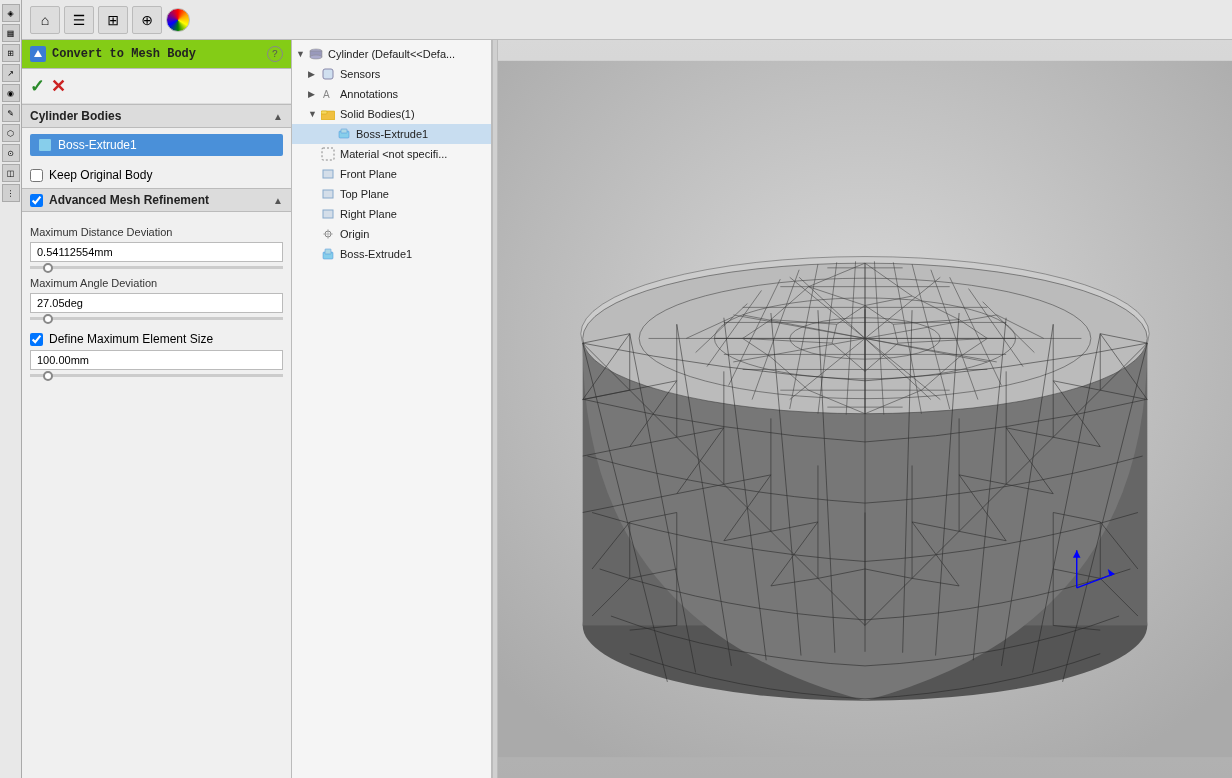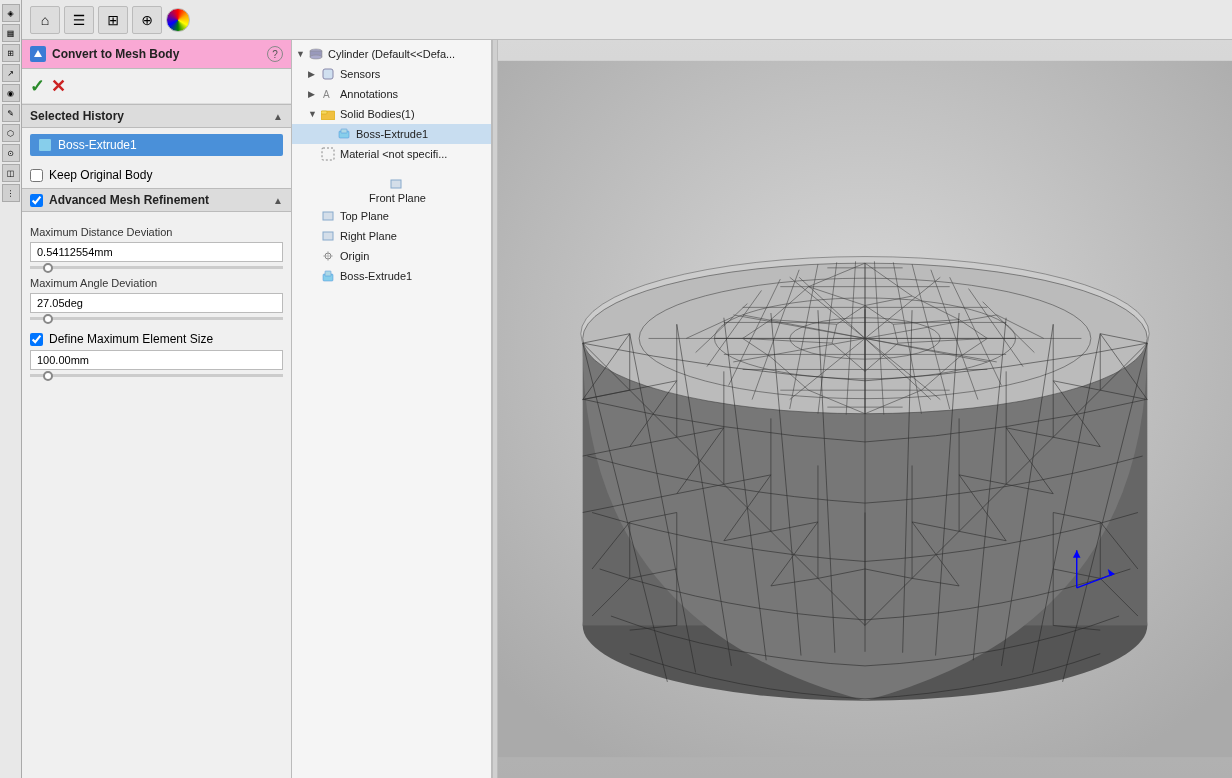--- a/index.html
+++ b/index.html
@@ -32,26 +32,27 @@
     .panel {
       width: 270px;
       background: #f0f0f0;
       border-right: 1px solid #bbb;
       display: flex;
       flex-direction: column;
       overflow: hidden;
     }
 
     .panel-header {
-      background: #f9a8d4;
+      background: #84cc16;
       border-bottom: 1px solid #bbb;
       padding: 6px 8px;
       display: flex;
       align-items: center;
       justify-content: space-between;
+      font-family: Liberation Mono, monospace;
     }
 
     .panel-header-title {
       font-size: 12px;
       font-weight: bold;
       color: #222;
       display: flex;
       align-items: center;
       gap: 6px;
     }
@@ -408,21 +409,21 @@
         </div>
         <div class="help-icon">?</div>
       </div>
 
       <div class="action-buttons">
         <span class="btn-check">✓</span>
         <span class="btn-x">✕</span>
       </div>
 
       <div class="section-header">
-        <span class="section-header-label">Selected History</span>
+        <span class="section-header-label">Cylinder Bodies</span>
         <span class="collapse-icon">▲</span>
       </div>
 
       <div class="section-content">
         <div class="selected-body-item">
           <span class="body-icon"></span>
           <span>Boss-Extrude1</span>
         </div>
       </div>
 
@@ -526,21 +527,21 @@
       <div class="tree-item" style="padding-left:16px;">
         <span class="tree-arrow" style="visibility:hidden;">▶</span>
         <span class="tree-icon">
           <svg width="14" height="14" viewBox="0 0 14 14">
               <rect x="1" y="1" width="12" height="12" rx="1" fill="none" stroke="#888" stroke-width="1" stroke-dasharray="2,2"></rect>
             </svg>
         </span>
         <span class="tree-text">Material &lt;not specifi...</span>
       </div>
 
-      <div class="tree-item" style="padding-left:16px;flex-direction:column;">
+      <div class="tree-item" style="padding-left:16px;">
         <span class="tree-arrow" style="visibility:hidden;">▶</span>
         <span class="tree-icon">
           <svg width="14" height="14" viewBox="0 0 14 14">
               <rect x="2" y="3" width="10" height="8" fill="rgba(136,170,204,0.3)" stroke="#88aacc" stroke-width="1"></rect>
             </svg>
         </span>
         <span class="tree-text">Front Plane</span>
       </div>
 
       <div class="tree-item" style="padding-left:16px;">

